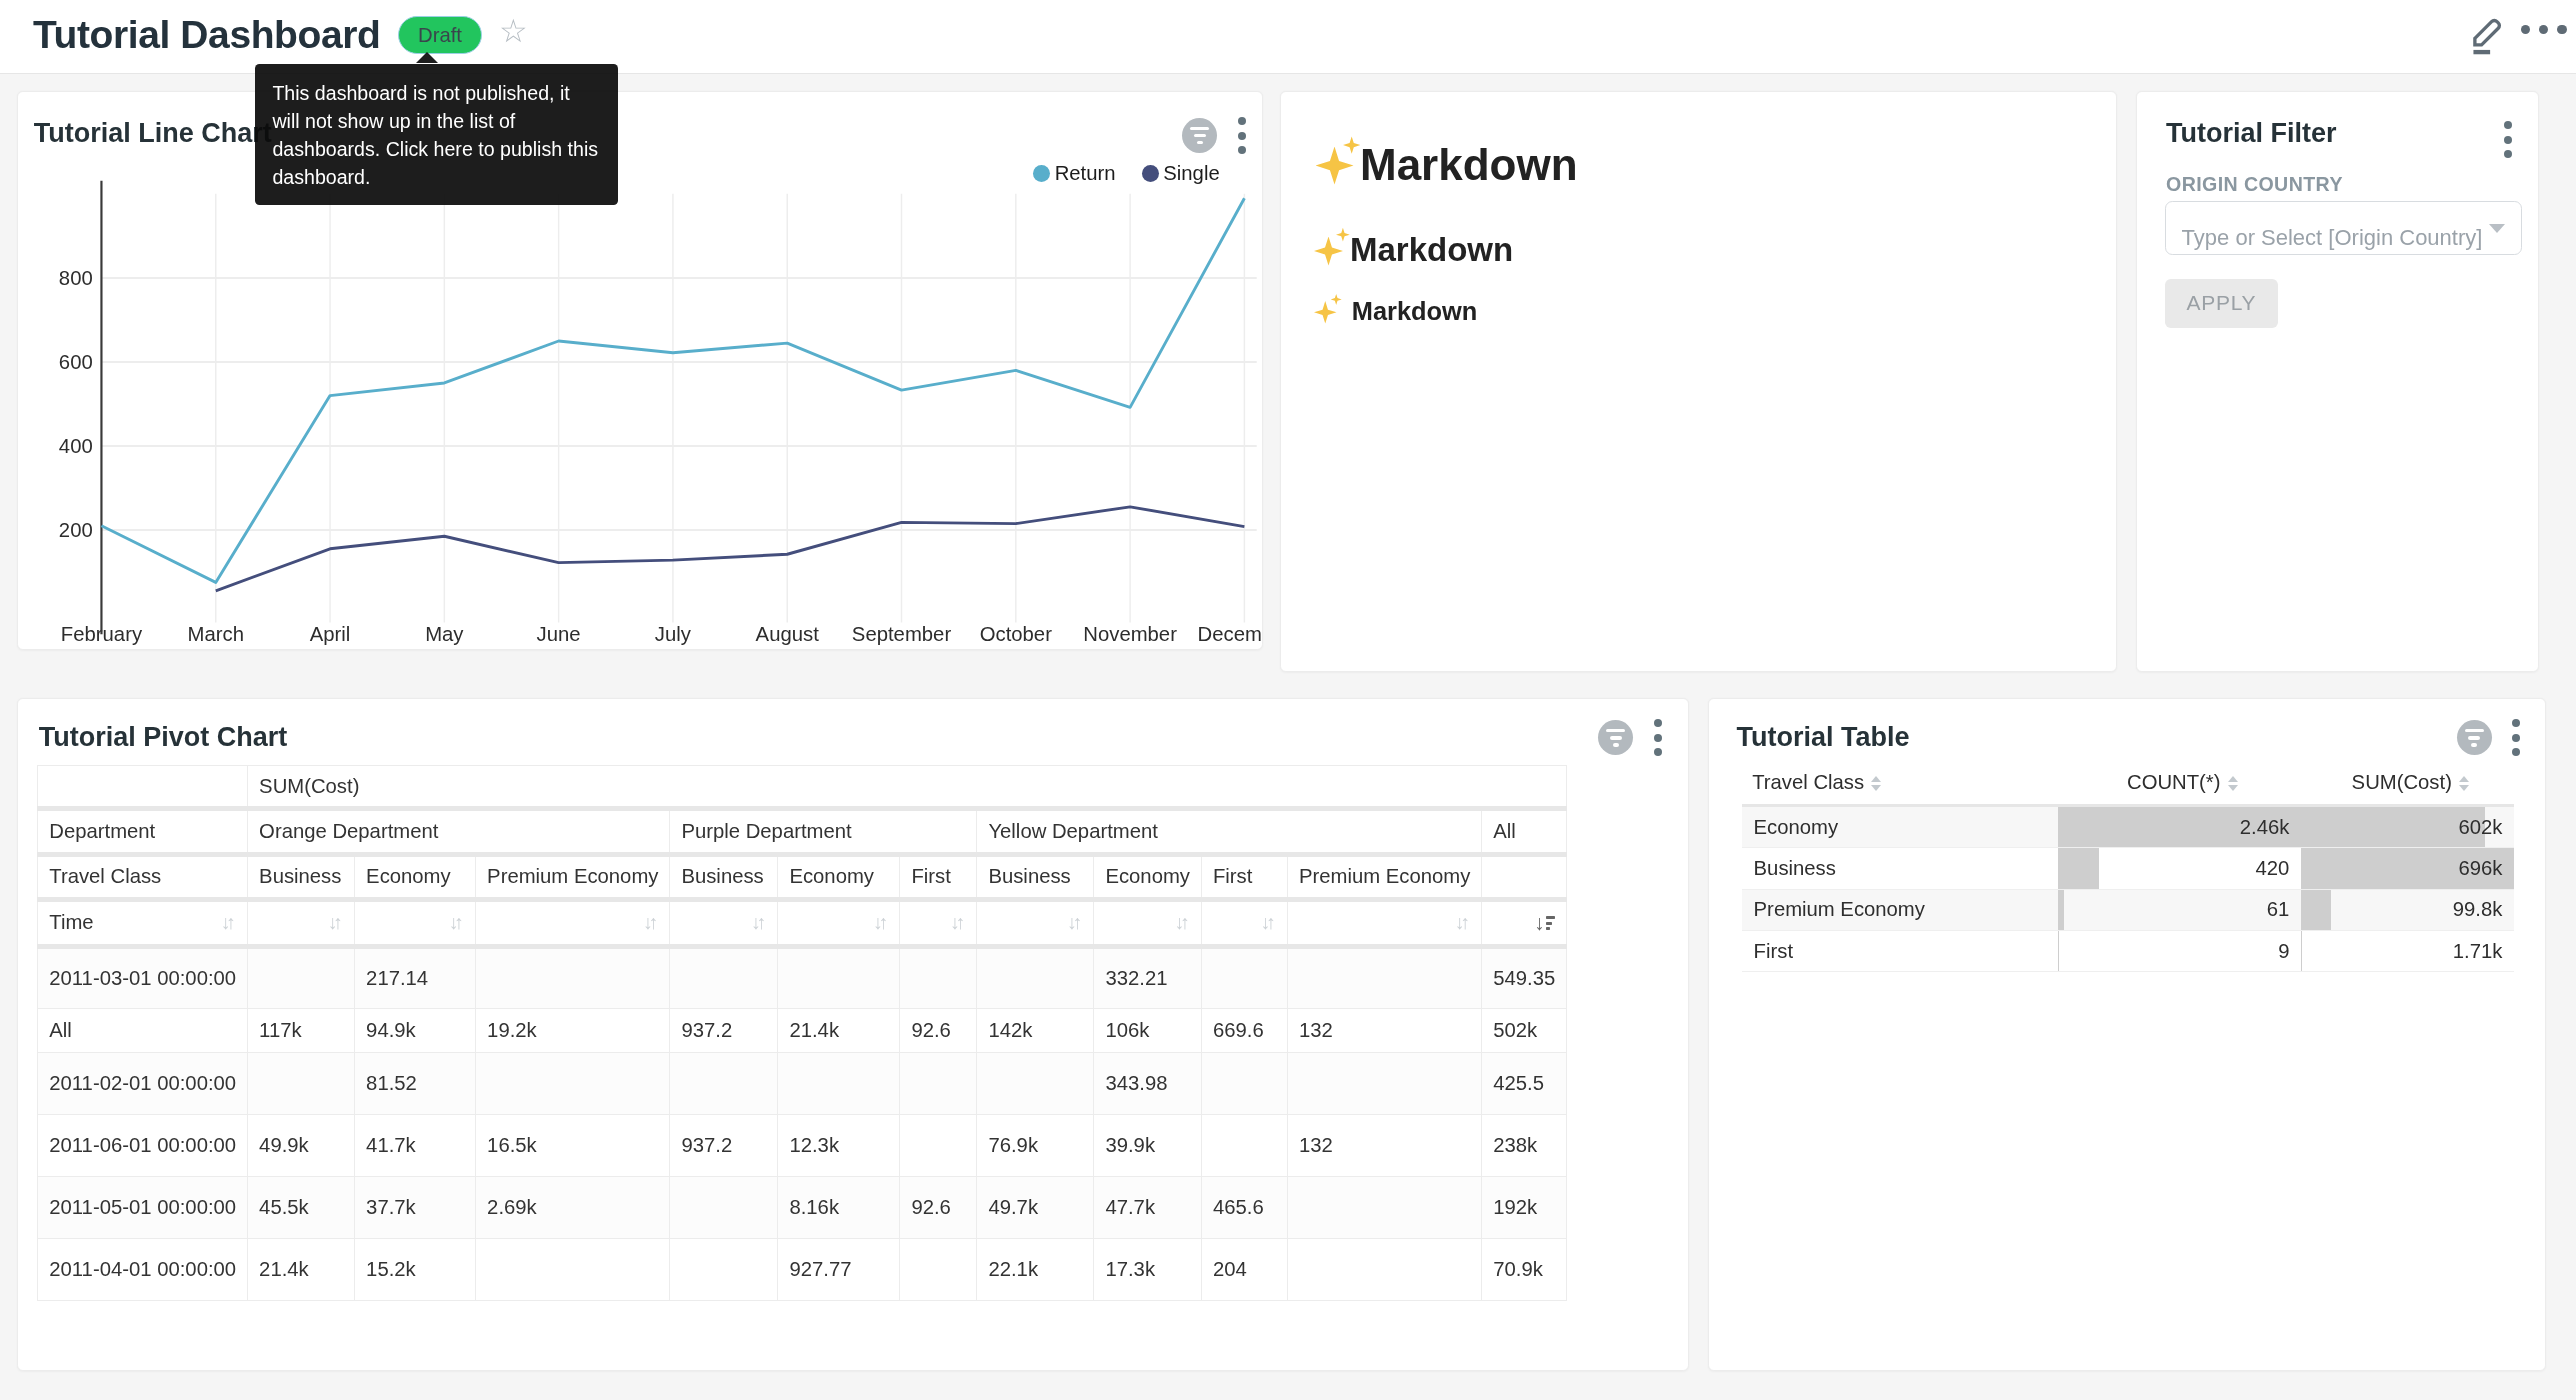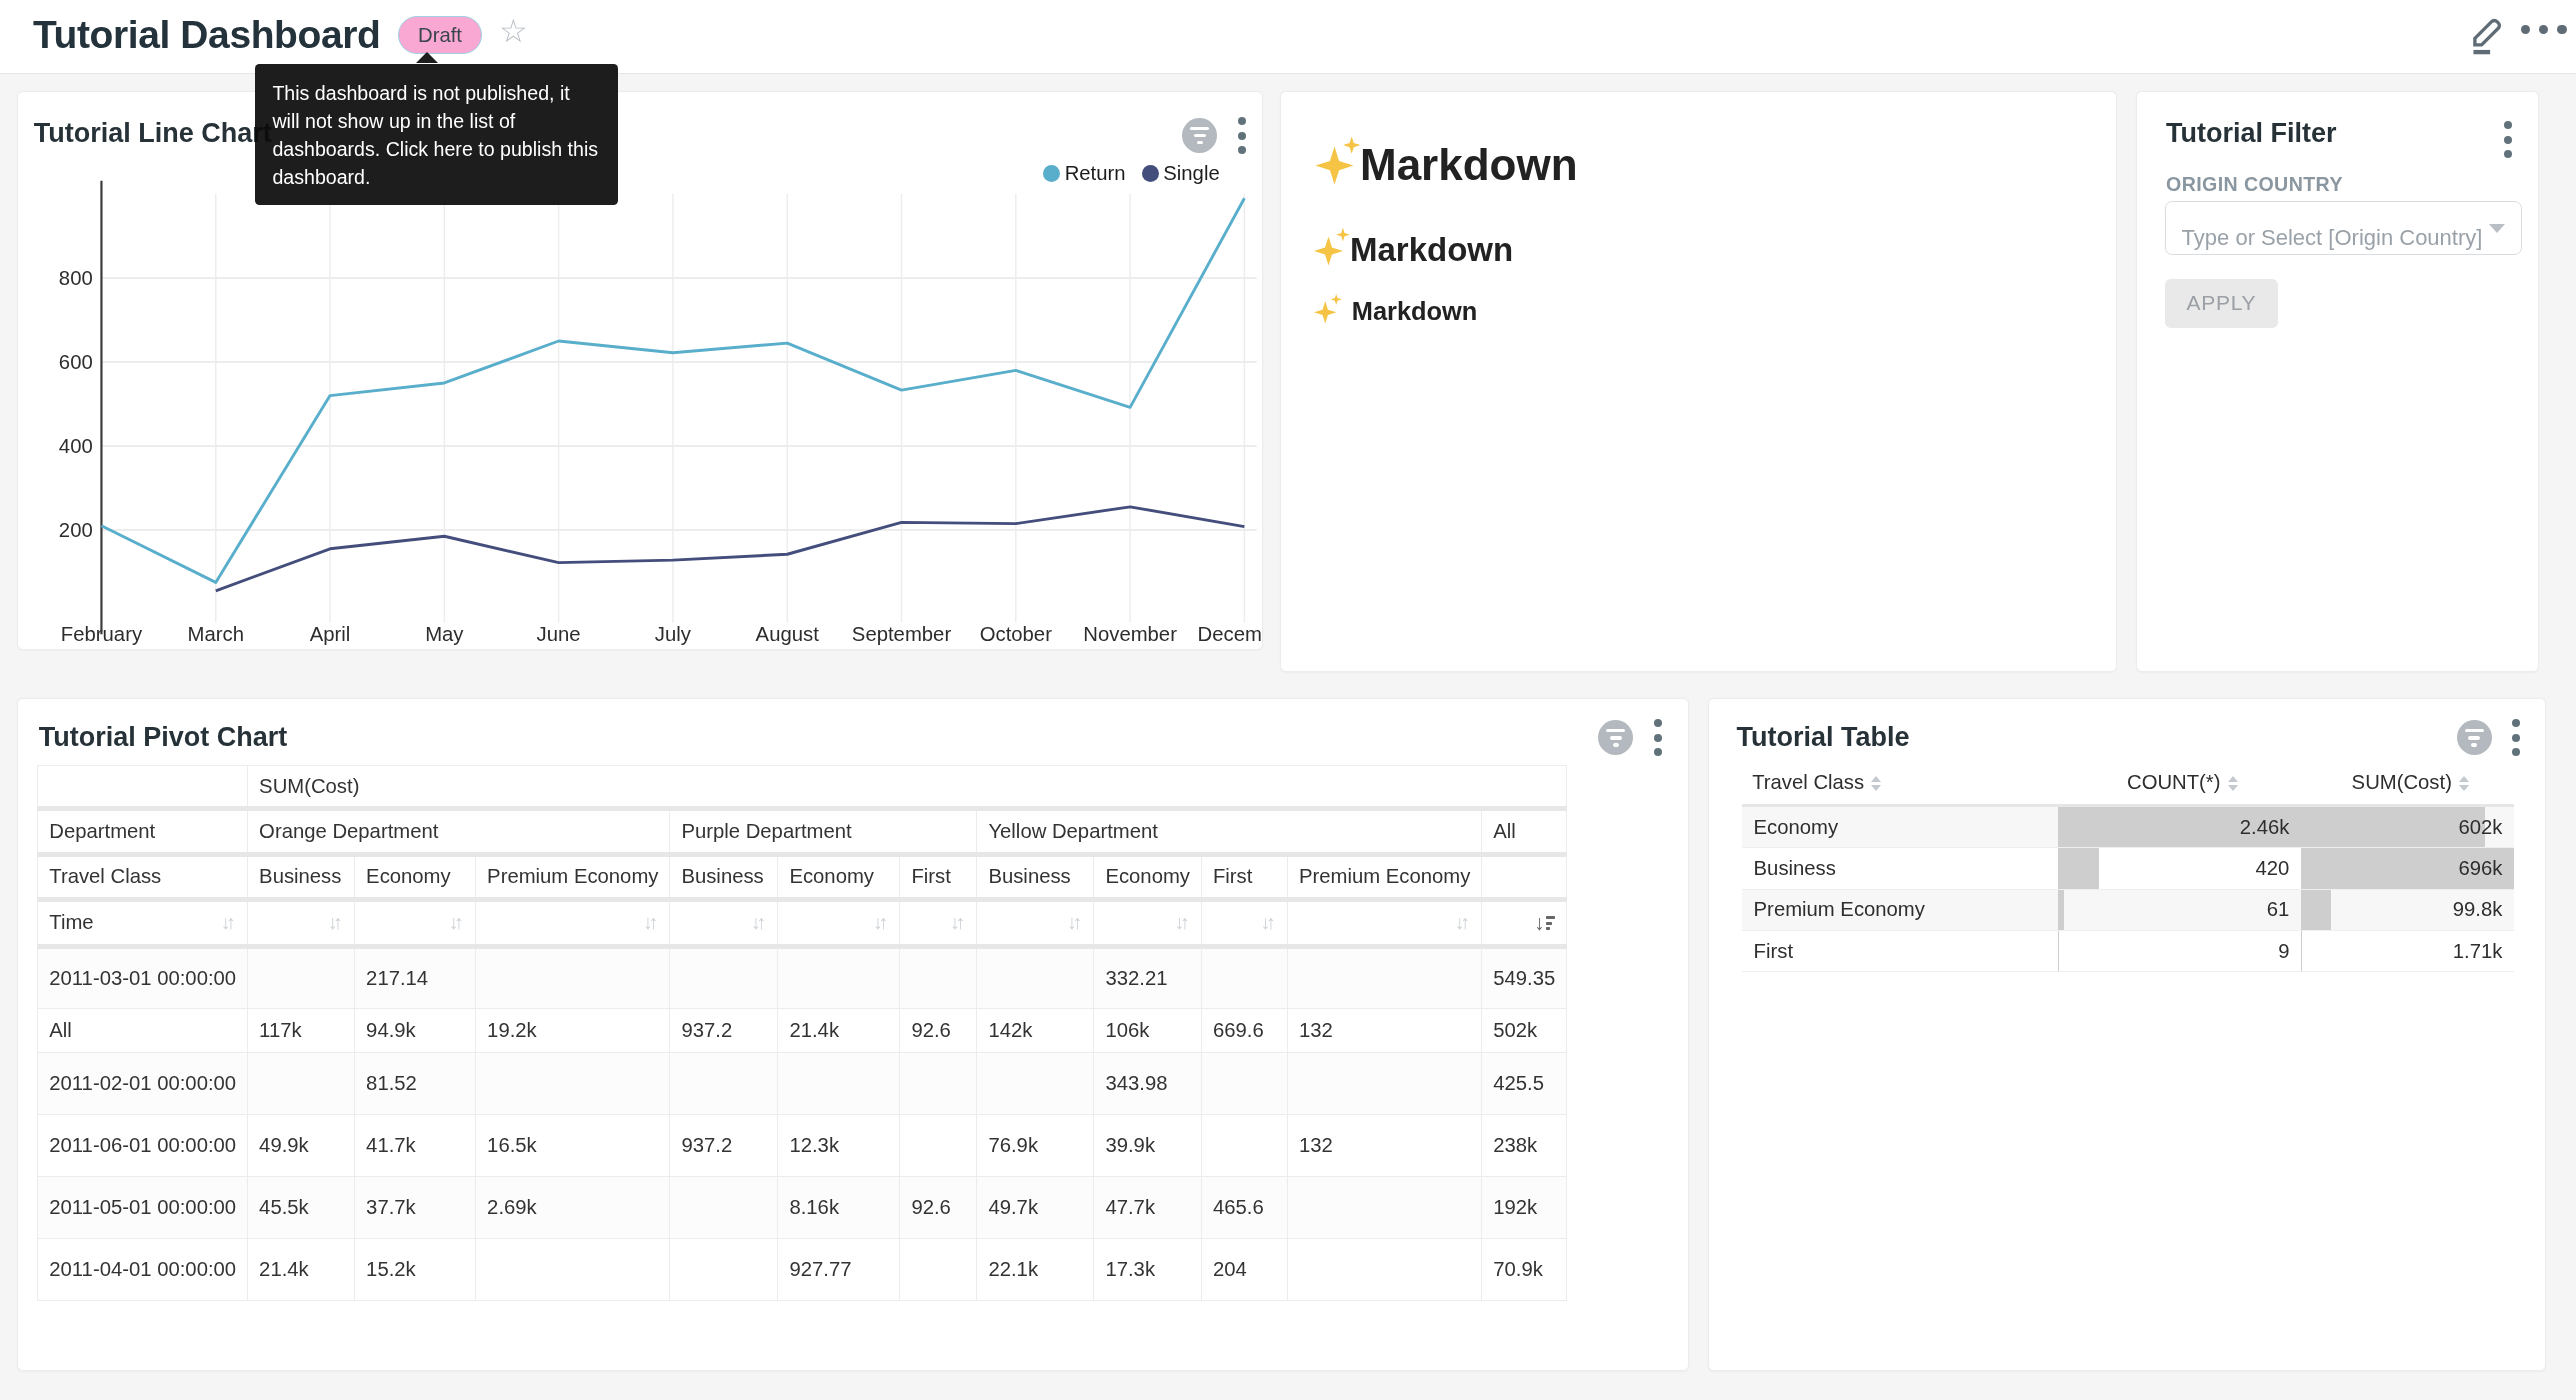--- a/index.html
+++ b/index.html
@@ -2,21 +2,21 @@
 <html style="font-size:11.6px"><head>
 <meta charset="utf-8">
 <style>
   * { margin:0; padding:0; box-sizing:border-box; }
   body { font-family:"Liberation Sans", sans-serif; background:#f5f5f5; }
   .page { position:relative; width:2576px; height:1400px; background:#f5f5f5; overflow:hidden; }
 
   
   .topbar { position:absolute; left:0; top:0; width:2576px; height:74px; background:#fff; border-bottom:1.5px solid #e6e6e6; }
   .topbar h1 { position:absolute; left:33px; top:13px; font-size:39px; font-weight:600; color:#24323c; letter-spacing:-0.4px; }
-  .badge { position:absolute; left:398px; top:16px; padding:6.5px 19px; background:#f9a8d4; border:1.5px solid #9cd0e4; border-radius:725px; font-size:20.3px; color:#3a454c; }
+  .badge { position:absolute; left:398px; top:16px; padding:6.5px 19px; background:#22c55e; border:1.5px solid #9cd0e4; border-radius:725px; font-size:20.3px; color:#3a454c; }
   .star { position:absolute; left:499px; top:11.6px; font-size:32px; color:#b6bdc3; cursor:pointer; }
   .edit-btn { position:absolute; left:2466px; top:10.2px; width:41px; height:45px; }
   .edit-btn svg { width:41px; height:45px; }
   .more-btn { position:absolute; left:2521px; top:25px; display:flex; gap:8.7px; }
   .more-btn i { width:9.4px; height:9.4px; border-radius:50%; background:#5f6b75; }
 
   
   .tooltip { position:absolute; left:255px; top:64px; width:363px; background:rgba(10,10,10,.92); color:#fff; font-size:19.6px; line-height:28px; padding:14.5px 17.4px; border-radius:4.4px; z-index:50; }
   .tooltip .arrow { position:absolute; top:-11.6px; left:161px; width:0; height:0; border-left:11.6px solid transparent; border-right:11.6px solid transparent; border-bottom:11.6px solid rgba(10,10,10,.92); }
 
@@ -29,21 +29,21 @@
   .filter-circle i:nth-child(1){ width:19px; }
   .filter-circle i:nth-child(2){ width:11.6px; }
   .filter-circle i:nth-child(3){ width:5.8px; }
   .kebab { display:flex; flex-direction:column; gap:6.5px; }
   .kebab i { width:8px; height:8px; border-radius:50%; background:#62727b; }
 
   
   .card-line { left:16.7px; top:91px; width:1246px; height:559px; overflow:hidden; }
   .card-line .card-title { position:absolute; left:16px; top:26px; }
   .card-line .card-head-icons { right:16px; top:25px; }
-  .legend { position:absolute; top:70px; right:42px; display:flex; gap:16px; font-size:20.3px; color:#1d1d1d; }
+  .legend { position:absolute; top:70px; right:42px; display:flex; gap:26px; font-size:20.3px; color:#1d1d1d; }
   .legend-item { display:flex; align-items:center; gap:4.4px; }
   .legend-dot { width:17.4px; height:17.4px; border-radius:50%; }
   .chart-svg { position:absolute; left:0; top:0; }
 
   
   .card-md { left:1280px; top:91px; width:837px; height:581px; padding:38px 33px; }
   .md-h { display:flex; align-items:center; color:#222; }
   .md-h1 { margin-top:10.2px; font-size:44px; font-weight:600; }
   .md-h2 { margin-top:41px; font-size:33px; font-weight:600; }
   .md-h3 { margin-top:27.6px; font-size:25.4px; font-weight:600; }

